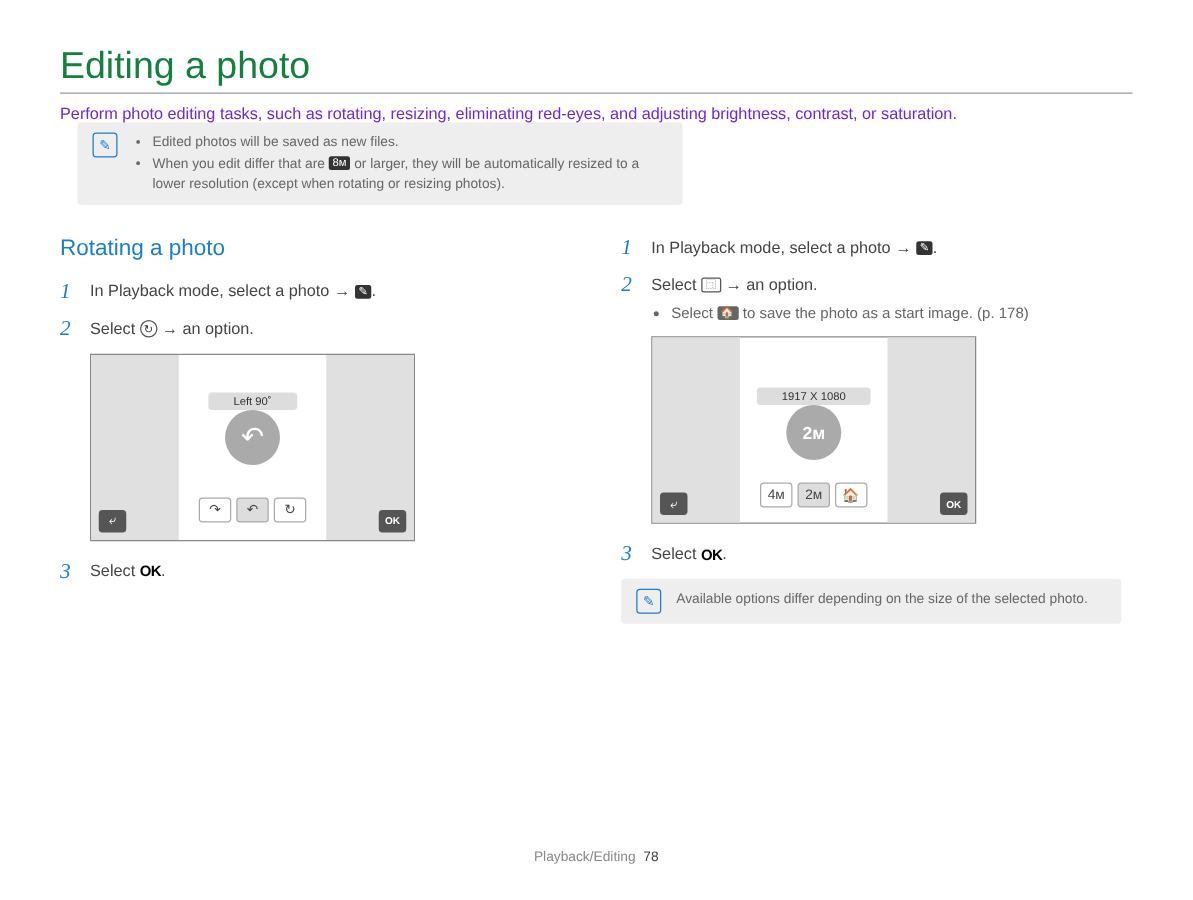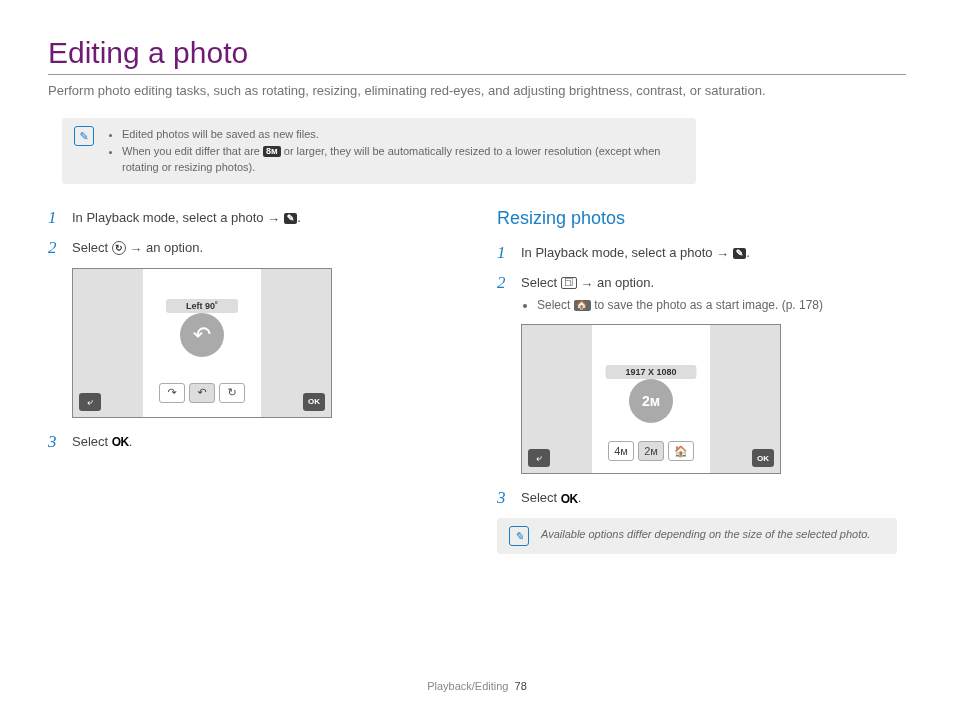--- a/index.html
+++ b/index.html
@@ -1,46 +1,46 @@
 <!DOCTYPE html>
 <html><head>
 <meta charset="utf-8">
 <style>
   * { box-sizing: border-box; margin: 0; padding: 0; }
   body { font-family: Arial, Helvetica, sans-serif; width: 954px; height: 720px; background: #fff; color: #555; position: relative; }
   .page { padding: 36px 48px 0 48px; }
-  .title { font-size: 30px; color: #701a75; font-weight: 400; margin-bottom: 4px; }
+  .title { font-size: 30px; color: #15803d; font-weight: 400; margin-bottom: 4px; }
   .hr { border-bottom: 1px solid #999; margin-bottom: 8px; }
-  .intro { font-size: 13px; color: #737373; margin-bottom: 20px; }
+  .intro { font-size: 13px; color: #6d28d9; }
   .notebox { background: #eeeeee; border-radius: 3px; padding: 8px 12px; display: flex; gap: 12px; align-items: flex-start; }
-  .notebox.small { width: 634px; margin-left: 14px; margin-bottom: 24px; }
-  .notebox.small2 { width: 400px; margin-top: 9px; font-style: italic; }
+  .notebox.small { width: 484px; margin-left: 14px; margin-bottom: 24px; }
+  .notebox.small2 { width: 400px; margin-top: 9px; }
   .note-icon { width: 20px; height: 20px; border: 1.5px solid #1a7fc4; border-radius: 3px; display: flex; align-items: center; justify-content: center; color: #1a7fc4; font-size: 11px; flex-shrink: 0; }
   .note-icon::before { content: "✎"; }
   .note-list { font-size: 11px; color: #666; list-style: disc; padding-left: 16px; line-height: 1.5; }
   .cols { display: flex; gap: 40px; }
   .col { flex: 1; }
   .section-title { font-size: 18px; color: #1a7fc4; font-weight: 400; margin-bottom: 14px; }
   .step { display: flex; gap: 10px; align-items: flex-start; margin-bottom: 10px; font-size: 13px; color: #444; }
   .step-num { font-family: Georgia, serif; font-style: italic; font-size: 17px; color: #1a7fc4; min-width: 14px; }
   .step-text { flex: 1; line-height: 1.5; }
-  .inline-icon { display: inline-block; vertical-align: middle; background: #333; color: #fff; border-radius: 2px; font-size: 9px; padding: 1px 3px; line-height: 1; font-weight: bold; }
+  .inline-icon { display: inline-block; vertical-align: middle; background: #333; color: #fff; border-radius: 2px; font-size: 9px; padding: 1px 3px; line-height: 1; font-weight: normal; }
   .inline-icon.rotate { background: #fff; border: 1px solid #555; color: #333; border-radius: 50%; width: 14px; height: 14px; padding: 0; text-align: center; line-height: 12px; }
   .inline-icon.resize { background: #fff; border: 1px solid #555; color: #333; border-radius: 2px; width: 16px; height: 12px; padding: 0; text-align: center; line-height: 10px; font-size: 8px; }
   .inline-icon.ok { background: none; color: #000; font-family: Arial Black, sans-serif; font-weight: 900; letter-spacing: -0.5px; font-size: 12px; padding: 0; }
   .sub-bullet { font-size: 12px; color: #666; list-style: disc; padding-left: 16px; margin-top: 4px; }
   .screenshot { width: 260px; height: 150px; border: 1px solid #888; margin: 8px 0 14px 24px; position: relative; background: #fff; }
   .scr-sidebar-l, .scr-sidebar-r { position: absolute; top: 0; bottom: 0; width: 70px; background: #e0e0e0; }
   .scr-sidebar-l { left: 0; }
   .scr-sidebar-r { right: 0; }
   .scr-back, .scr-ok { position: absolute; bottom: 6px; width: 22px; height: 18px; background: #555; border-radius: 3px; color: #fff; font-size: 10px; display: flex; align-items: center; justify-content: center; }
   .scr-back { left: 6px; }
   .scr-back::before { content: "⤶"; }
   .scr-ok { right: 6px; font-weight: bold; font-size: 8px; }
-  .scr-label { position: absolute; left: 50%; transform: translateX(-50%); background: #ddd; border-radius: 3px; font-size: 9px; padding: 2px 20px; color: #333; font-weight: bold; }
+  .scr-label { position: absolute; left: 50%; transform: translateX(-50%); background: #ddd; border-radius: 3px; font-size: 9px; padding: 2px 20px; color: #333; }
   .scr-label.top30 { top: 30px; }
   .scr-label.top58 { top: 40px; }
   .scr-circle { position: absolute; width: 44px; height: 44px; border-radius: 50%; background: #aaa; left: 50%; transform: translateX(-50%); display: flex; align-items: center; justify-content: center; }
   .scr-circle::before { font-size: 22px; color: #fff; }
   .scr-circle.rotate-big { top: 44px; }
   .scr-circle.rotate-big::before { content: "↶"; }
   .scr-circle.size-big { top: 54px; }
   .scr-circle.size-big::before { content: "2ᴍ"; font-size: 14px; font-weight: bold; }
   .scr-btnrow { position: absolute; left: 50%; transform: translateX(-50%); display: flex; gap: 4px; }
   .scr-btnrow.b1 { bottom: 14px; }
@@ -66,20 +66,21 @@
       <li>Edited photos will be saved as new files.</li>
       <li>
         <span>When you edit differ that are </span><span class="inline-icon">8ᴍ</span><span> or larger, they will be automatically resized to a lower resolution (except when rotating or resizing photos).</span>
       </li>
     </ul>
   </div>
 
   <div class="cols">
 
     <div class="col">
+      <div class="section-title">Rotating a photo</div>
 
       <div class="step">
         <div class="step-num">1</div>
         <div class="step-text">
           <span>In Playback mode, select a photo →</span>
           <span class="inline-icon">✎</span>.
         </div>
       </div>
 
       <div class="step">
@@ -106,21 +107,20 @@
 
       <div class="step">
         <div class="step-num">3</div>
         <div class="step-text">
           <span>Select </span><span class="inline-icon ok">OK</span>.
         </div>
       </div>
     </div>
 
     <div class="col">
-      <div class="section-title">Resizing photos</div>
 
       <div class="step">
         <div class="step-num">1</div>
         <div class="step-text">
           <span>In Playback mode, select a photo →</span>
           <span class="inline-icon">✎</span>.
         </div>
       </div>
 
       <div class="step">

